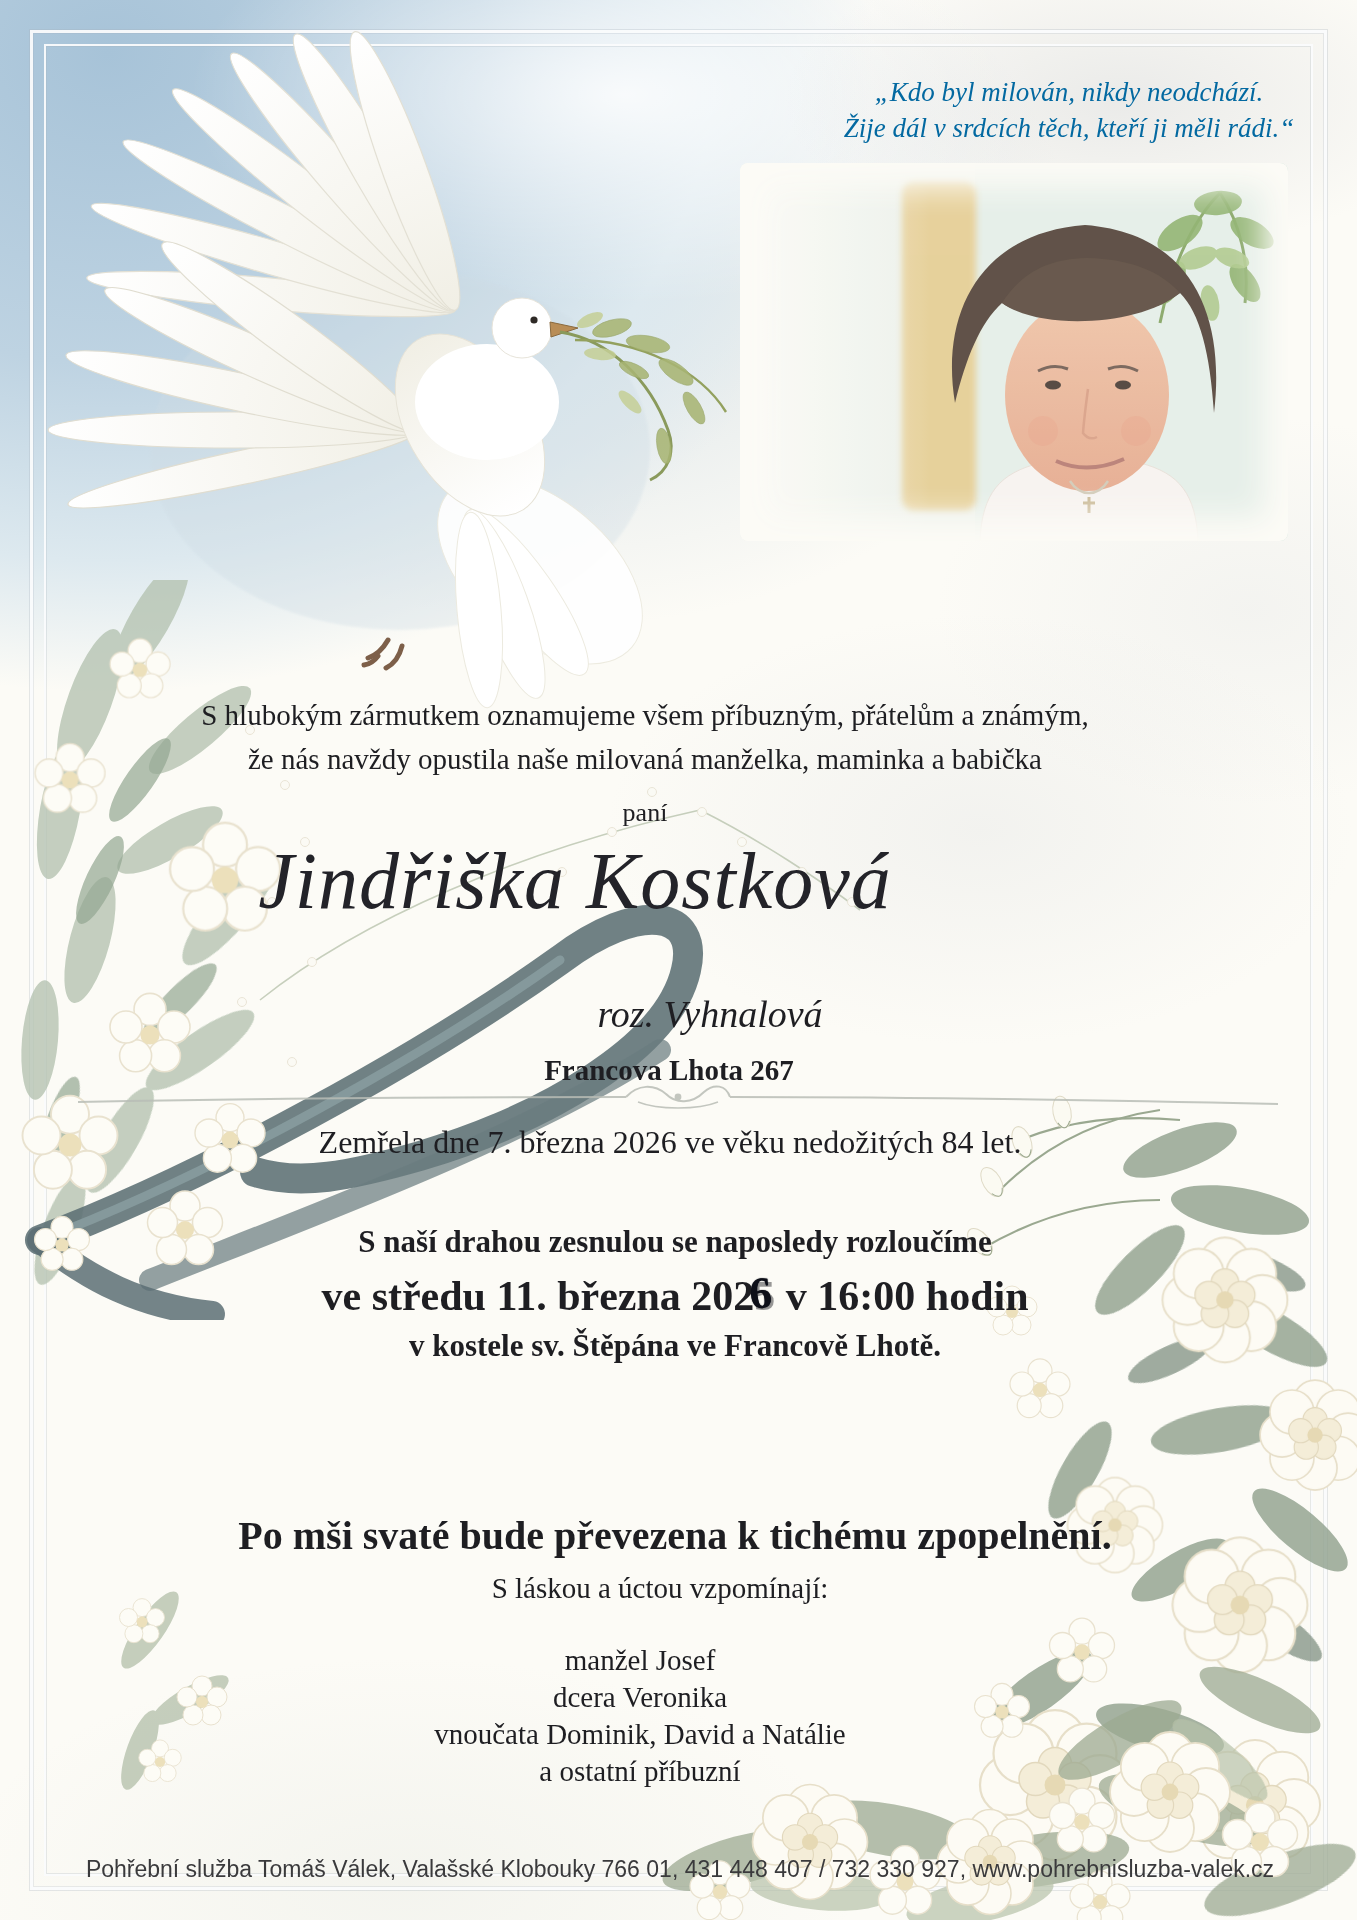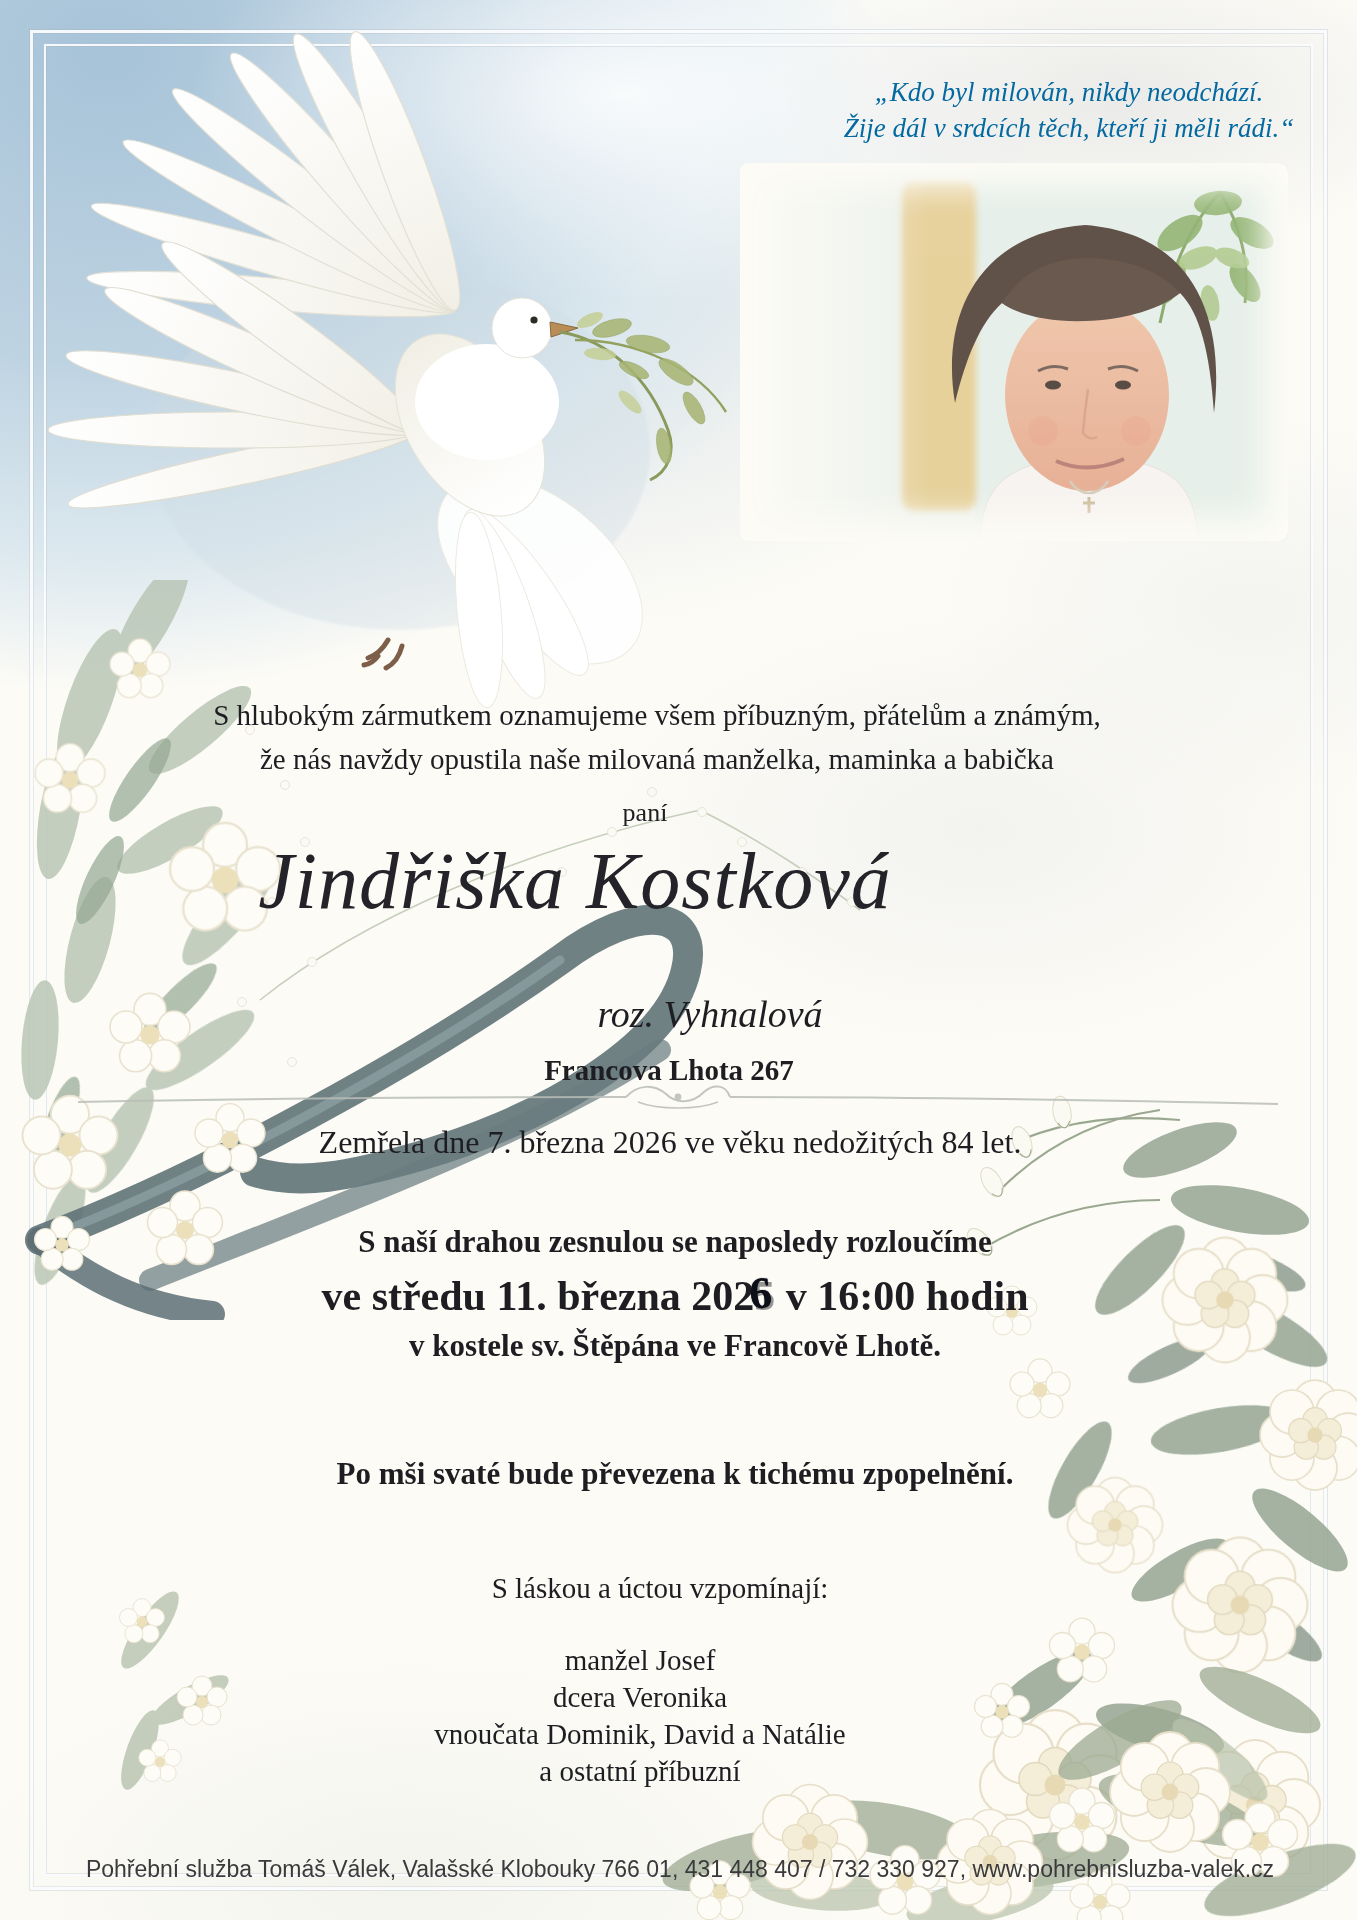--- a/index.html
+++ b/index.html
@@ -32,31 +32,31 @@
   #frame-inner{left:44px;top:44px;right:44px;bottom:44px;
     border:2px solid rgba(250,251,252,.95);
     box-shadow:inset 0 0 0 1px rgba(165,175,185,.25);}
   
   #photo{left:740px;top:163px;width:548px;height:378px;border-radius:8px;overflow:hidden;}
   #photo::after{content:"";position:absolute;inset:0;border-radius:8px;
     box-shadow:inset 0 0 30px 24px #fcfbf6;pointer-events:none;}
   
   .txt{line-height:1.35;}
   #quote{right:28px;top:74px;width:520px;text-align:center;font-style:italic;font-size:27px;color:#0369a1;}
-  #announce{left:0;top:694px;width:1290px;text-align:center;font-size:29px;line-height:1.5;padding-left:12px;}
+  #announce{left:0;top:694px;width:1290px;text-align:center;font-size:29px;line-height:1.5;}
   #salutation{left:0;top:795px;width:1290px;text-align:center;font-size:26px;}
   #deceased-name{left:0;top:836px;width:1150px;text-align:center;font-style:italic;font-size:80px;letter-spacing:1px;color:#232329;}
   #maiden{left:0;top:992px;width:1340px;text-align:center;font-style:italic;font-size:38px;margin-left:40px;}
   #address{left:1px;top:1054px;width:1336px;text-align:center;font-size:29px;font-weight:bold;}
   #death-line{left:0;top:1124px;width:1340px;text-align:center;font-size:32px;}
   #farewell{left:0;top:1224px;width:1350px;text-align:center;font-weight:700;}
   #farewell .l1{font-size:31px;}
   #farewell .l2{font-size:42px;margin-top:12px;}
   #farewell .l3{font-size:31px;margin-top:8px;}
-  #cremation{left:0;top:1456px;width:1350px;text-align:center;font-size:31px;font-weight:700;}
+  #cremation{left:0;top:1512px;width:1350px;text-align:center;font-size:40px;font-weight:700;}
   #mourn-head{left:0;top:1572px;width:1320px;text-align:center;font-size:29px;}
   #mourn-list{left:0;top:1642px;width:1280px;text-align:center;font-size:29px;line-height:37px;}
   #footer{left:30px;top:1856px;width:1300px;text-align:center;font-size:23px;color:#3a3a3c;
     font-family:"Liberation Sans","DejaVu Sans",sans-serif;}
   
   .overdigit{display:inline-block;position:relative;}
   .overdigit .printed{opacity:.45;}
   .overdigit .hand{position:absolute;left:-4px;top:-3px;color:#0d0f18;font-weight:900;
     transform:rotate(-5deg) scale(1.06);text-shadow:0 0 1px #0d0f18;}
   svg{display:block;}

